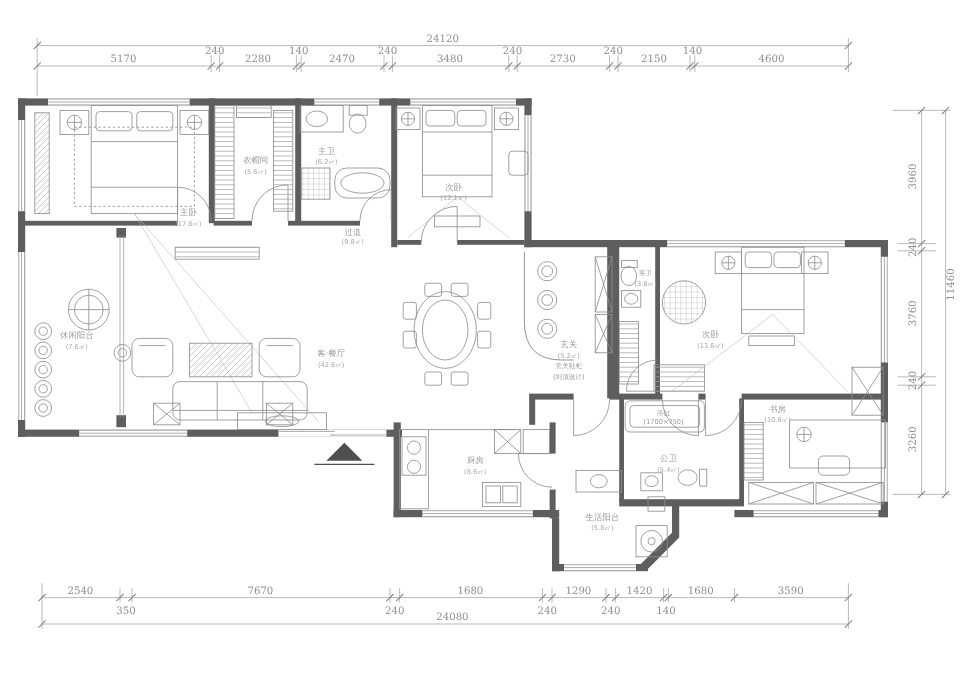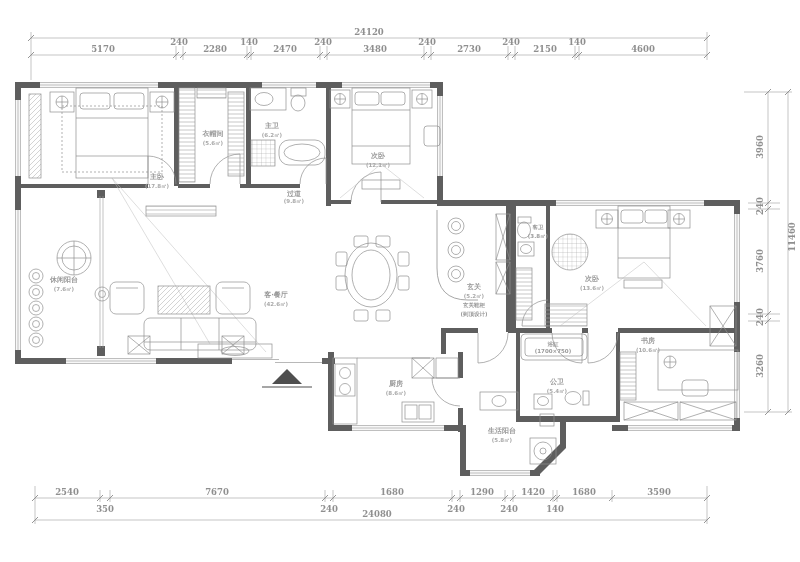--- a/index.html
+++ b/index.html
@@ -1,16 +1,16 @@
 <!DOCTYPE html>
 <html><head>
 <meta charset="utf-8">
 <style>
   html,body{margin:0;padding:0;background:#e8e8e8;}
-  .canvas{position:relative;width:800px;height:562px;background:#ffffff;overflow:hidden;font-weight:bold;}
+  .canvas{position:relative;width:800px;height:562px;background:#ffffff;overflow:hidden;}
   svg{position:absolute;left:0;top:0;}
   text{font-family:"DejaVu Serif","Liberation Serif",serif;}
   .dim{font-size:8.5px;fill:#8f8f8f;}
   .dimtotal{font-size:8.5px;fill:#8f8f8f;}
   .rname{font-family:"DejaVu Sans","Liberation Sans",sans-serif;font-size:7px;fill:#9a9a9a;}
   .rarea{font-family:"DejaVu Sans","Liberation Sans",sans-serif;font-size:5.5px;fill:#a8a8a8;}
   .rsmall{font-family:"DejaVu Sans","Liberation Sans",sans-serif;font-size:5.5px;fill:#9a9a9a;}
 </style>
 </head>
 <body>

